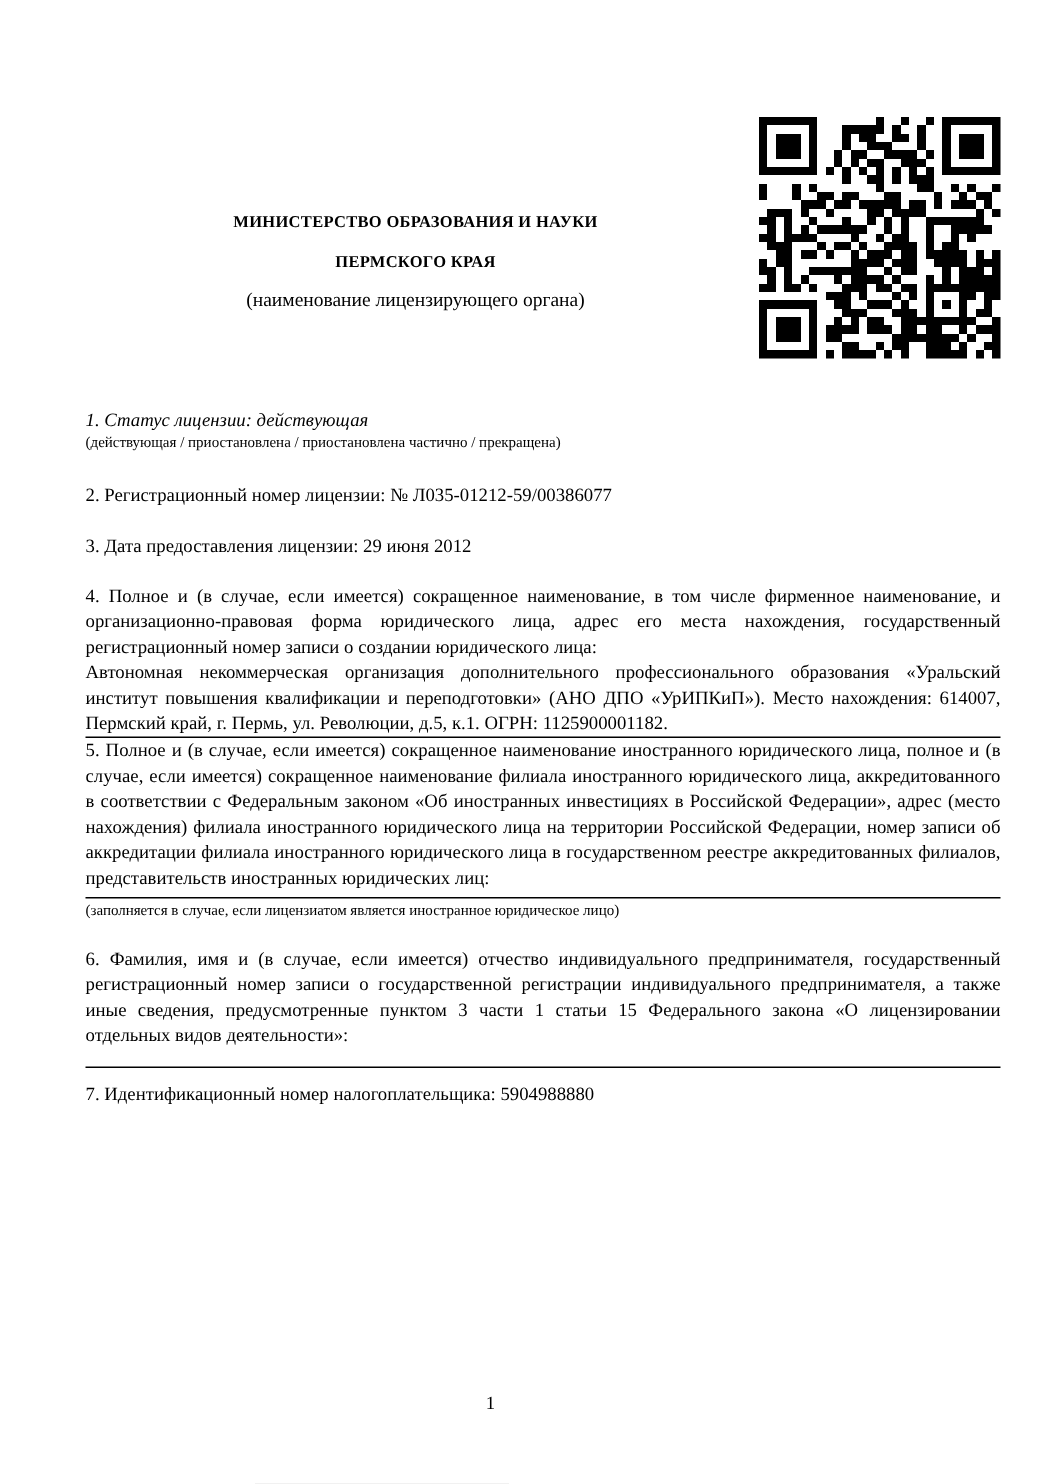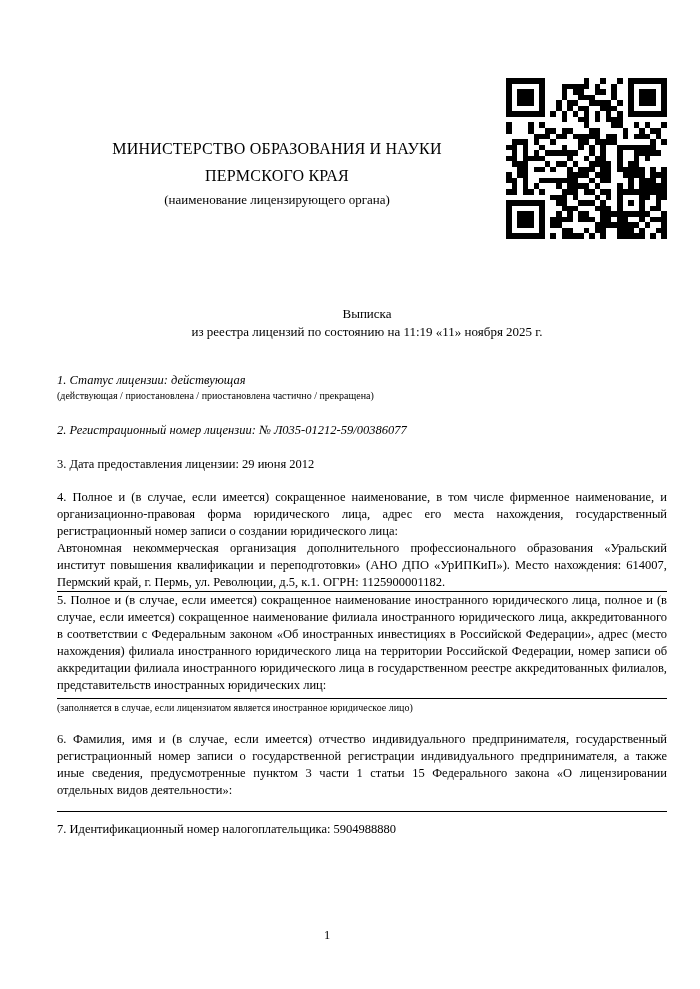--- a/index.html
+++ b/index.html
@@ -24,22 +24,22 @@
     height: 162px;
   }
   .ministry {
     position: absolute;
     left: 0;
     top: 57px;
     width: 440px;
     text-align: center;
   }
   .ministry-name {
-    font-weight: normal;
-    font-size: 16px;
+    font-weight: bold;
+    font-size: 11px;
     line-height: 27px;
     letter-spacing: 0.2px;
     text-align: center;
   }
   .authority-caption {
     font-size: 13px;
     line-height: 13px;
     margin-top: 4px;
   }
   .qr {
@@ -59,21 +59,21 @@
     line-height: 17.5px;
   }
   
   .item {
     font-size: 12.5px;
     line-height: 17px;
   }
   .just { text-align: justify; }
   .mt32 { margin-top: 32px; font-style: italic; }
   .mt25 { margin-top: 9px; }
-  .mt20 { margin-top: 20px; font-style: italic; }
+  .mt20 { margin-top: 20px; }
   .mt17 { margin-top: 17px; }
   .mt16 { margin-top: 16px; }
   .mt12 { }
   .sub-caption {
     font-size: 10px;
     line-height: 13px;
     padding-right: 70px;
     margin-top: 2px;
   }
   .fill-line {
@@ -548,24 +548,20 @@
           <rect x="20" y="28" width="1" height="1" fill="#000000"></rect>
           <rect x="21" y="28" width="1" height="1" fill="#000000"></rect>
           <rect x="22" y="28" width="1" height="1" fill="#000000"></rect>
           <rect x="23" y="28" width="1" height="1" fill="#000000"></rect>
           <rect x="24" y="28" width="1" height="1" fill="#000000"></rect>
           <rect x="26" y="28" width="1" height="1" fill="#000000"></rect>
           <rect x="28" y="28" width="1" height="1" fill="#000000"></rect>
         </svg>
     </div>
 
-    <div class="doc-title">
-      <div>Выписка</div>
-      <div>из реестра лицензий по состоянию на 11:19 «11» ноября 2025 г.</div>
-    </div>
 
     <div class="item mt32">1. Статус лицензии: действующая</div>
     <div class="sub-caption" style="margin-top:0;">(действующая / приостановлена / приостановлена частично / прекращена)</div>
 
     <div class="item mt20">2. Регистрационный номер лицензии: № Л035-01212-59/00386077</div>
 
     <div class="item mt17">3. Дата предоставления лицензии: 29 июня 2012</div>
 
     <div class="item just mt16">4. Полное и (в случае, если имеется) сокращенное наименование, в том числе фирменное наименование, и организационно-правовая форма юридического лица, адрес его места нахождения, государственный регистрационный номер записи о создании юридического лица:</div>
     <div class="item just">Автономная некоммерческая организация дополнительного профессионального образования «Уральский институт повышения квалификации и переподготовки» (АНО ДПО «УрИПКиП»). Место нахождения: 614007, Пермский край, г. Пермь, ул. Революции, д.5, к.1. ОГРН: 1125900001182.</div>

